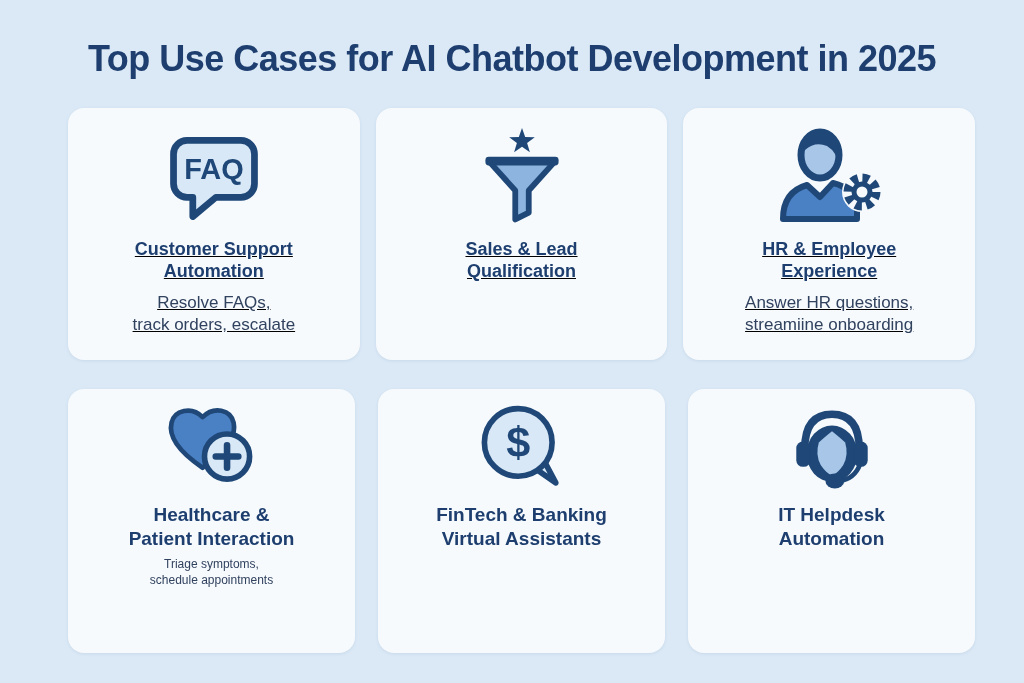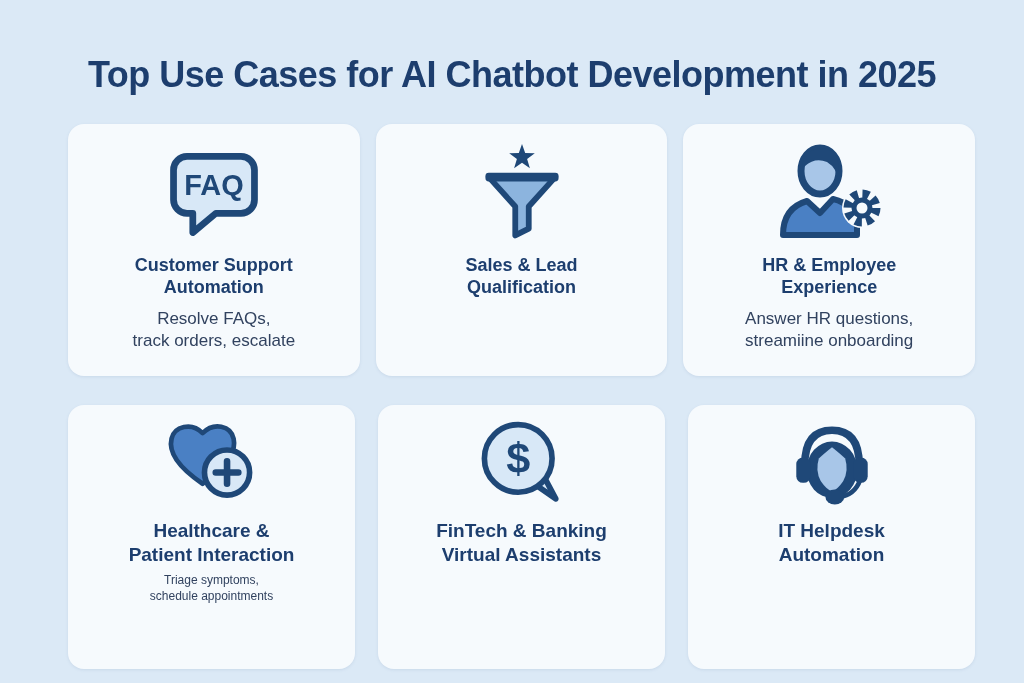--- a/index.html
+++ b/index.html
@@ -16,34 +16,34 @@
   *{box-sizing:border-box;}
   html,body{margin:0;padding:0;}
   body{
     width:1024px;height:683px;
     background:var(--background);
     font-family:"Liberation Sans",sans-serif;
     overflow:hidden;
   }
   .page-title{
     margin:0;
-    padding-top:56px;
+    padding-top:40px;
     text-align:center;
     font-size:36px;
     font-weight:bold;
     letter-spacing:-0.5px;
     color:var(--heading);
     line-height:1.05;
   }
   .row{
     display:flex;
     margin-left:68px;
     margin-right:49px;
   }
-  .row-top{margin-top:30px;gap:16px;}
+  .row-top{margin-top:30px;gap:16px;text-decoration:underline;}
   .row-bottom{margin-top:29px;gap:23px;}
   .card{
     flex:1 1 0;
     background:var(--card);
     border-radius:16px;
     box-shadow:0 1px 3px rgba(100,130,170,0.15);
     display:flex;
     flex-direction:column;
     align-items:center;
     text-align:center;

